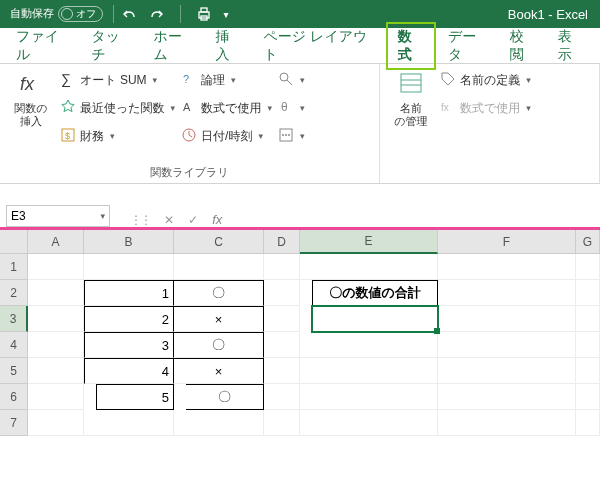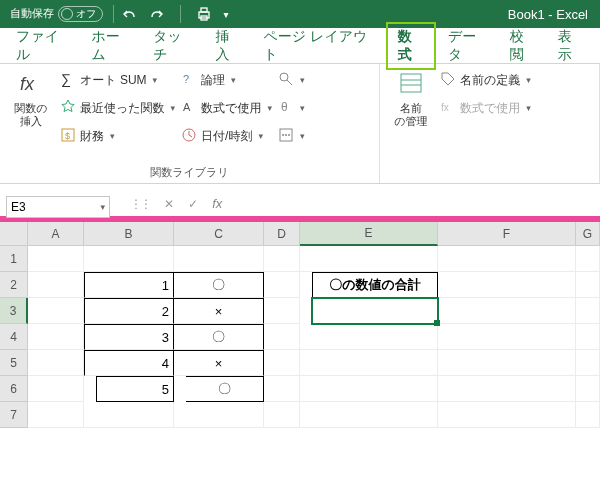--- a/index.html
+++ b/index.html
@@ -27,21 +27,21 @@
 .group .rows { display:flex; gap:6px; }
 .col { display:flex; flex-direction:column; gap:4px; }
 .big-btn { display:flex; flex-direction:column; align-items:center; width:46px; font-size:11px; color:#333; gap:2px; padding-top:2px;}
 .big-btn .giconlabel { line-height:1.15; text-align:center; }
 .item { display:flex; align-items:center; gap:4px; font-size:12px; color:#333; white-space:nowrap; height:24px;}
 .item .drop { font-size:9px; color:#666; margin-left:2px;}
 .item svg, .big-btn svg { flex-shrink:0; }
 .item.disabled { color:#aaa; }
 
 
-.formula-row { display:flex; align-items:flex-start; height:26px; border-bottom:6px solid #ec4899; margin-top:12px;}
+.formula-row { display:flex; align-items:flex-end; height:26px; border-bottom:3px solid #ec4899; margin-top:20px;}
 .name-box { width:104px; height:22px; border:1px solid #c7c7c7; margin-left:6px; display:flex; align-items:center; padding:0 4px; font-size:12px; background:#fff; justify-content:space-between;}
 .name-box .dd { font-size:9px; color:#666; }
 .fx-area { display:flex; align-items:center; gap:14px; margin-left:20px; color:#999;}
 .fx-area .fx { font-style:italic; color:#888; font-size:13px;}
 
 
 .grid { display:grid; grid-template-columns:28px 56px 90px 90px 36px 138px 138px 24px; }
 .hcell { background:#e6e6e6; border-right:1px solid #ccc; border-bottom:1px solid #ccc; height:24px; display:flex; align-items:center; justify-content:center; font-size:12px; color:#555;}
 .hcell.corner{ background:#e6e6e6;}
 .hcell.active-col { background:#d3e2d3; border-bottom:2px solid #217346;}
@@ -88,22 +88,22 @@
           <rect x="6" y="11" width="6" height="4" fill="none" stroke="#fff" stroke-width="1.3"></rect>
         </svg>
       </span>
     <span style="font-size:10px;">▾</span>
   </div>
   <span class="doc-title">Book1  -  Excel</span>
 </div>
 
 <div class="ribbon-tabs">
   <div class="tab">ファイル</div>
+  <div class="tab">タッチ</div>
   <div class="tab">ホーム</div>
-  <div class="tab">タッチ</div>
   <div class="tab">挿入</div>
   <div class="tab">ページ レイアウト</div>
   <div class="tab active">数式</div>
   <div class="tab">データ</div>
   <div class="tab">校閲</div>
   <div class="tab">表示</div>
 </div>
 
 <div class="ribbon-body">
 

